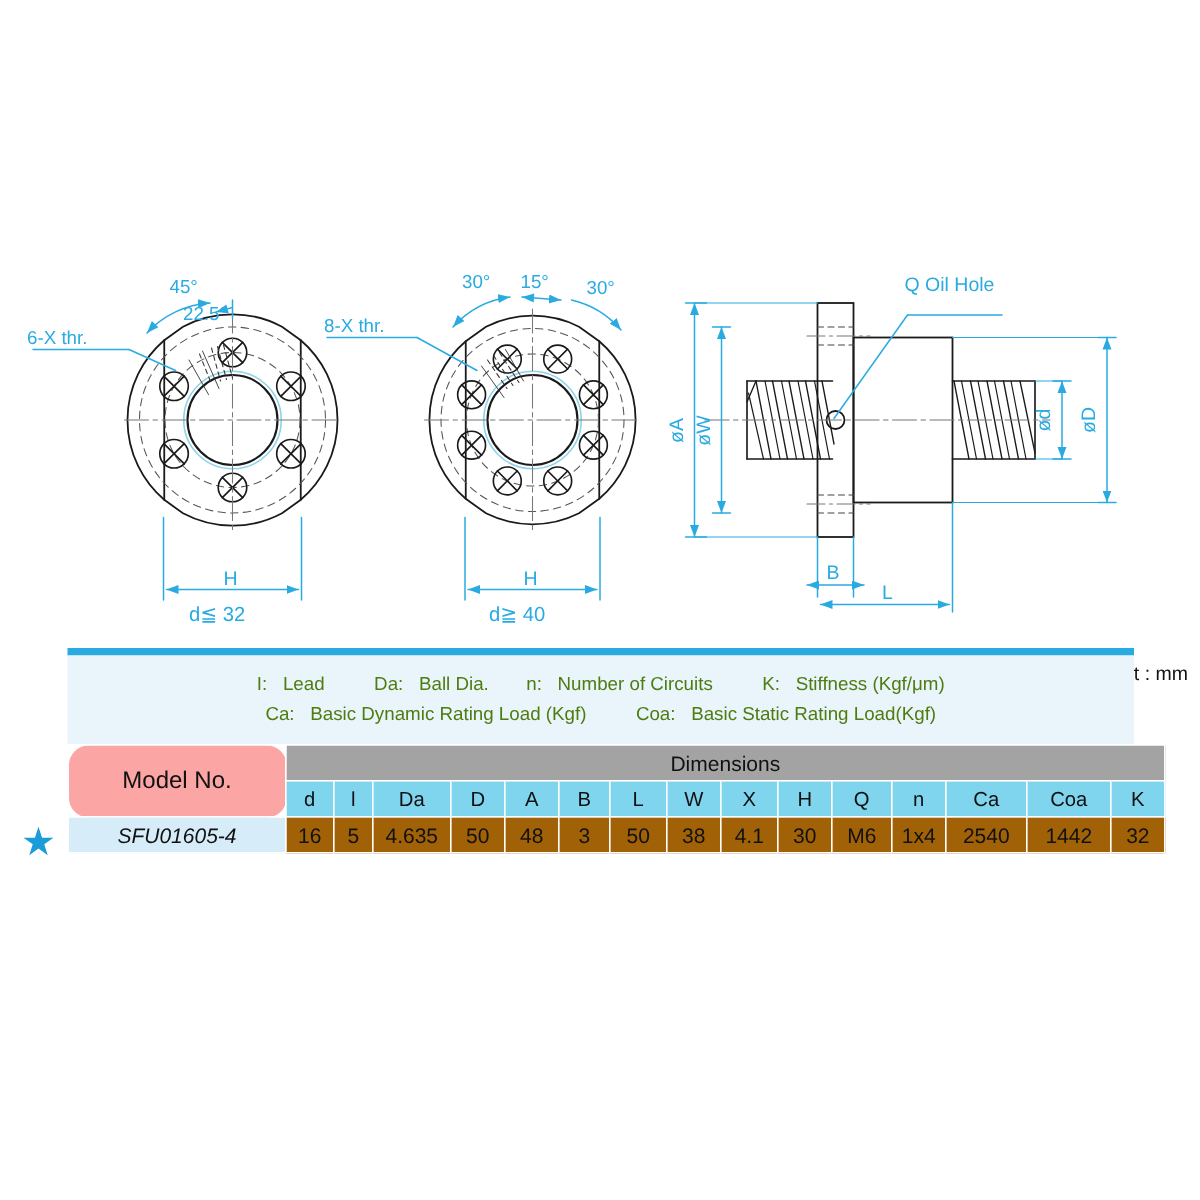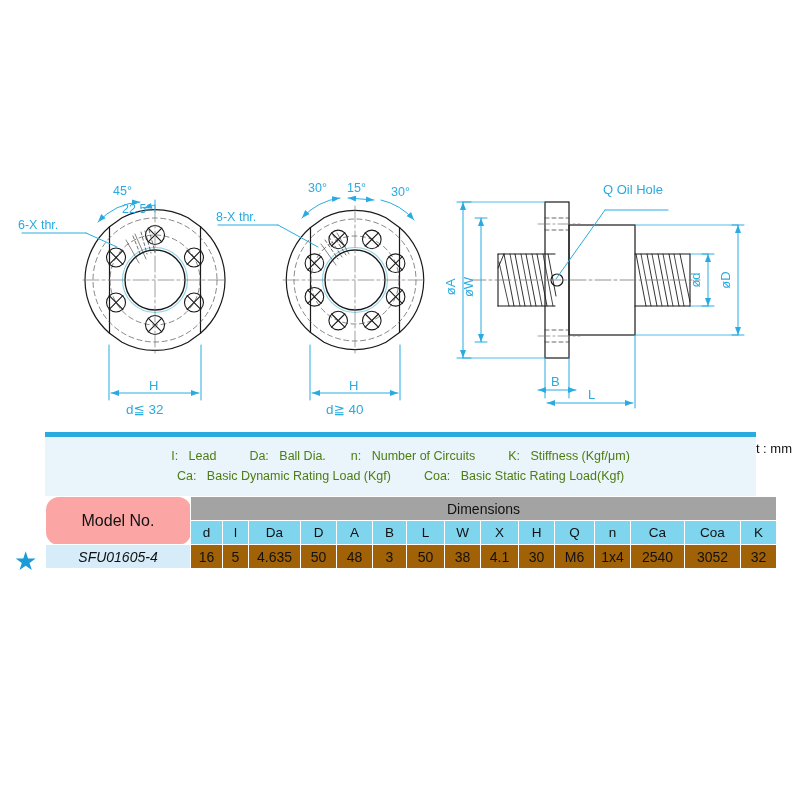--- a/index.html
+++ b/index.html
@@ -479,21 +479,21 @@
           <td class="c-data">50</td>
           <td class="c-data">48</td>
           <td class="c-data">3</td>
           <td class="c-data">50</td>
           <td class="c-data">38</td>
           <td class="c-data">4.1</td>
           <td class="c-data">30</td>
           <td class="c-data">M6</td>
           <td class="c-data">1x4</td>
           <td class="c-data">2540</td>
-          <td class="c-data">3052</td>
+          <td class="c-data">1442</td>
           <td class="c-data">32</td>
         </tr>
       </tbody>
     </table>
   </div>
 
   <div class="star">★</div>
 
 </div>
 

